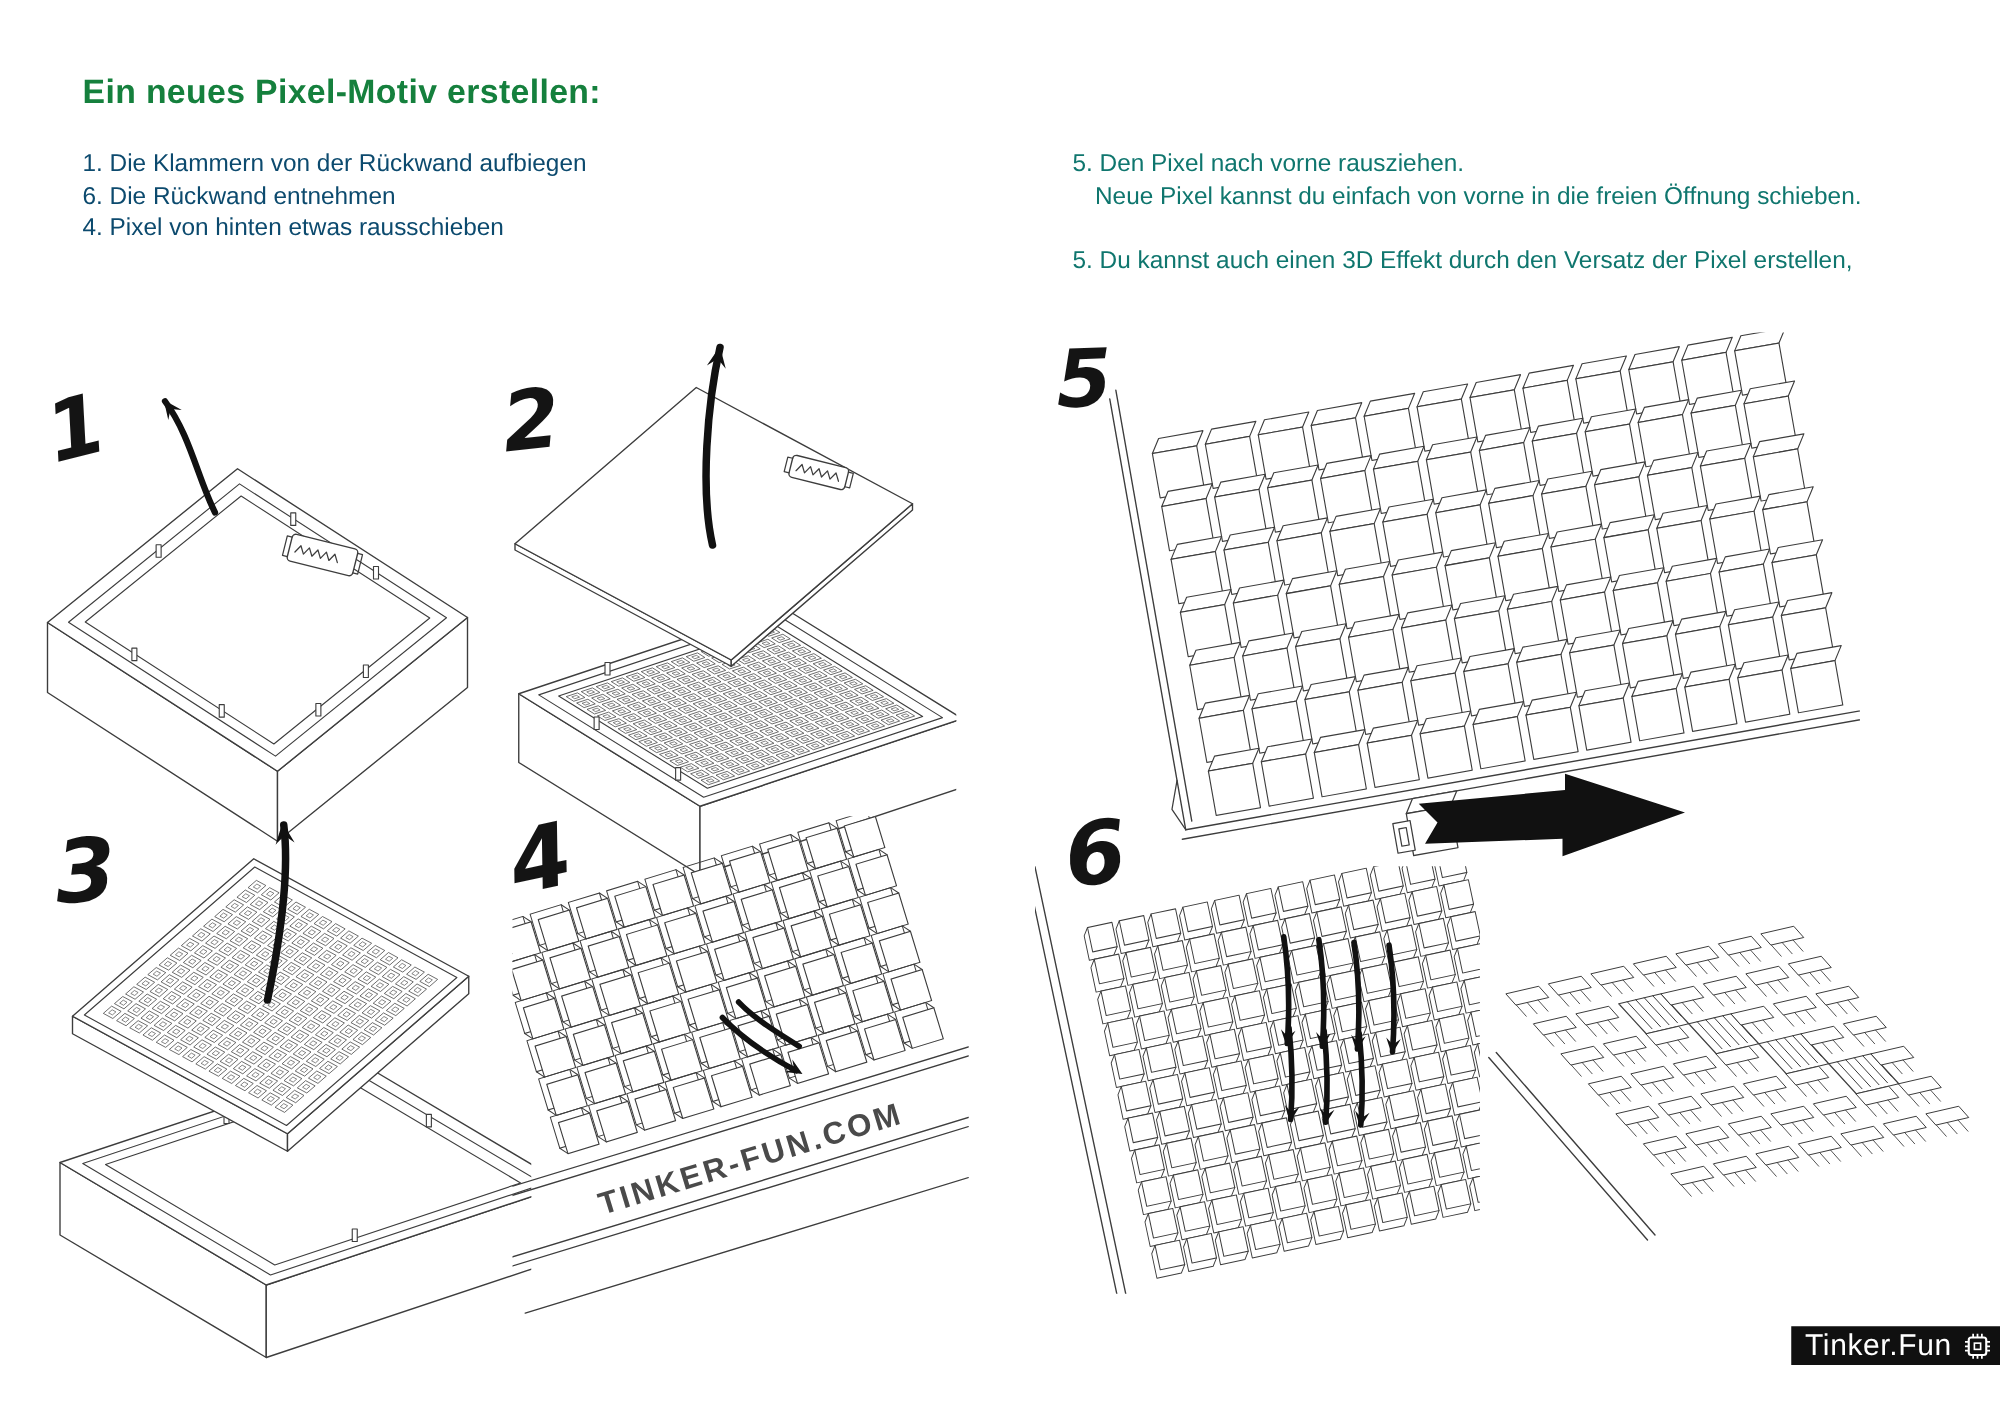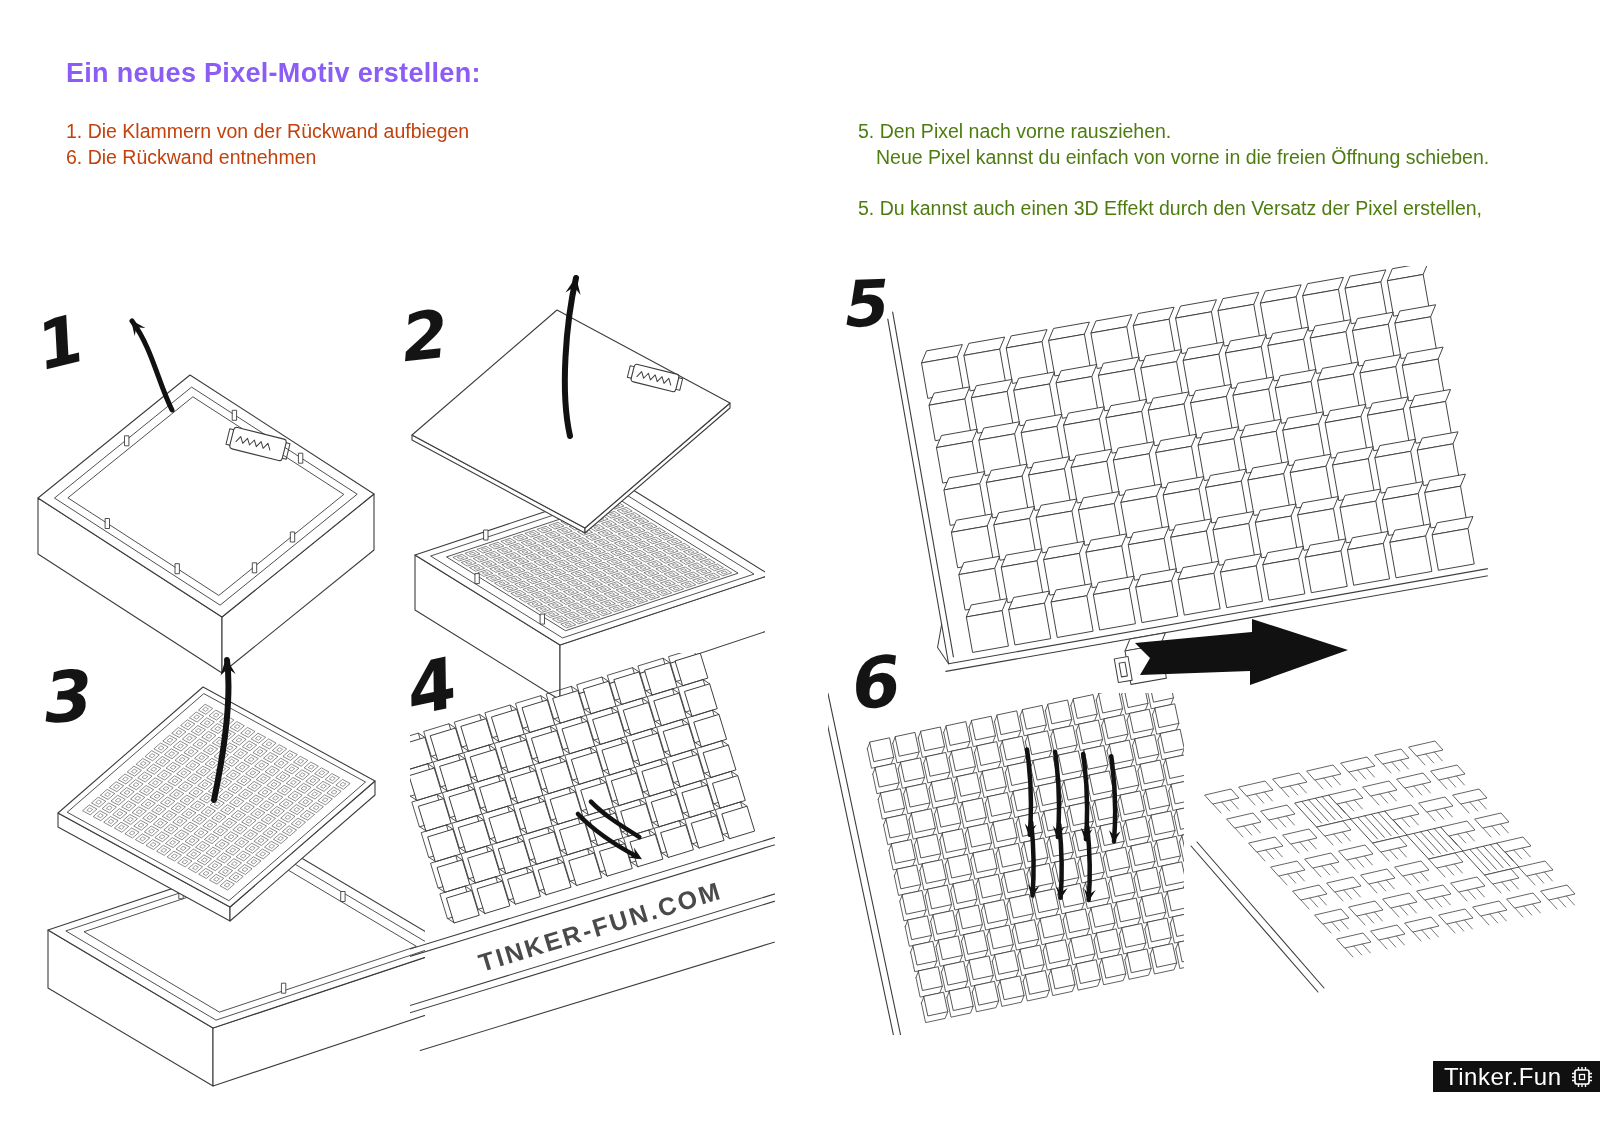--- a/index.html
+++ b/index.html
@@ -1,21 +1,21 @@
 <!DOCTYPE html>
 <html><head>
 <meta charset="utf-8">
 <style>
   html,body{margin:0;padding:0;background:#ffffff;}
   .page{position:relative;width:1600px;height:1131px;background:#ffffff;overflow:hidden;
         font-family:"Liberation Sans",sans-serif;color:#2b2b2b;}
   .title{position:absolute;left:66px;top:58px;font-size:27px;font-weight:bold;
-         color:#8b5cf6;letter-spacing:.3px;}
-  .steps-left{position:absolute;left:66px;top:119px;font-size:19.5px;line-height:25.5px;color:#c2410c;}
-  .steps-right{position:absolute;left:858px;top:119px;font-size:19.5px;line-height:25.5px;color:#4d7c0f;}
+         color:#15803d;letter-spacing:.3px;}
+  .steps-left{position:absolute;left:66px;top:119px;font-size:19.5px;line-height:25.5px;color:#0c4a6e;}
+  .steps-right{position:absolute;left:858px;top:119px;font-size:19.5px;line-height:25.5px;color:#0f766e;}
   .indent{padding-left:18px;text-align:center;}
   .gap{height:25.5px;}
   .stepnum{position:absolute;font-family:"DejaVu Sans",sans-serif;font-style:italic;font-weight:bold;
            color:#141414;line-height:1;transform-origin:center;}
   #n1{left:38px;top:310px;font-size:66px;transform:rotate(-14deg);}
   #n2{left:402px;top:304px;font-size:66px;transform:rotate(-6deg);}
   #n3{left:44px;top:662px;font-size:70px;transform:rotate(-4deg);}
   #n4{left:408px;top:652px;font-size:70px;transform:rotate(-12deg);}
   #n5{left:845px;top:272px;font-size:64px;transform:rotate(-2deg);}
   #n6{left:852px;top:648px;font-size:70px;transform:rotate(-5deg);}
@@ -34,20 +34,21 @@
 </head>
 <body>
 
 <div class="page">
 
   <div class="title">Ein neues Pixel-Motiv erstellen:</div>
 
   <div class="steps-left">
     <div>1. Die Klammern von der Rückwand aufbiegen</div>
     <div>6. Die Rückwand entnehmen</div>
+    <div>4. Pixel von hinten etwas rausschieben</div>
   </div>
 
   <div class="steps-right">
     <div>5. Den Pixel nach vorne rausziehen.</div>
     <div class="indent">Neue Pixel kannst du einfach von vorne in die freien Öffnung schieben.</div>
     <div class="gap"></div>
     <div>5. Du kannst auch einen 3D Effekt durch den Versatz der Pixel erstellen,</div>
   </div>
 
   <span class="stepnum" id="n1">1</span>

